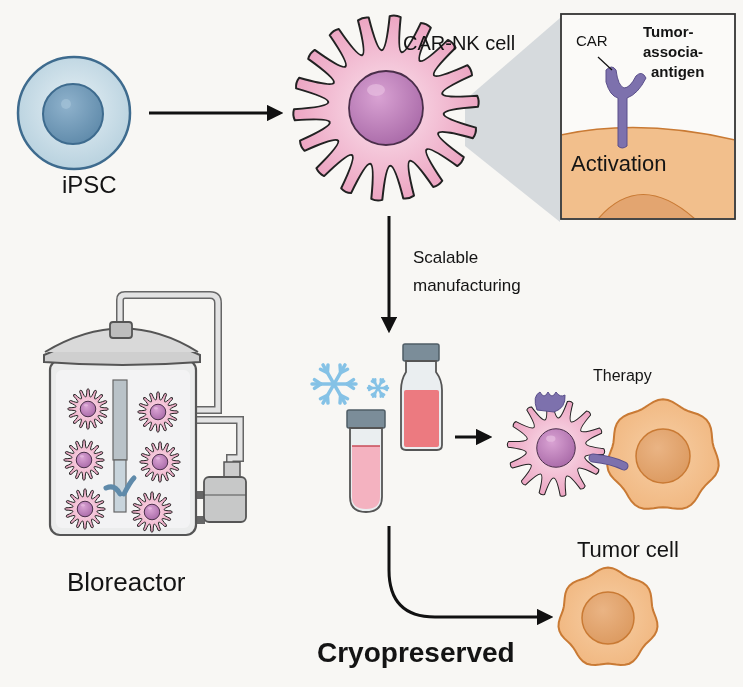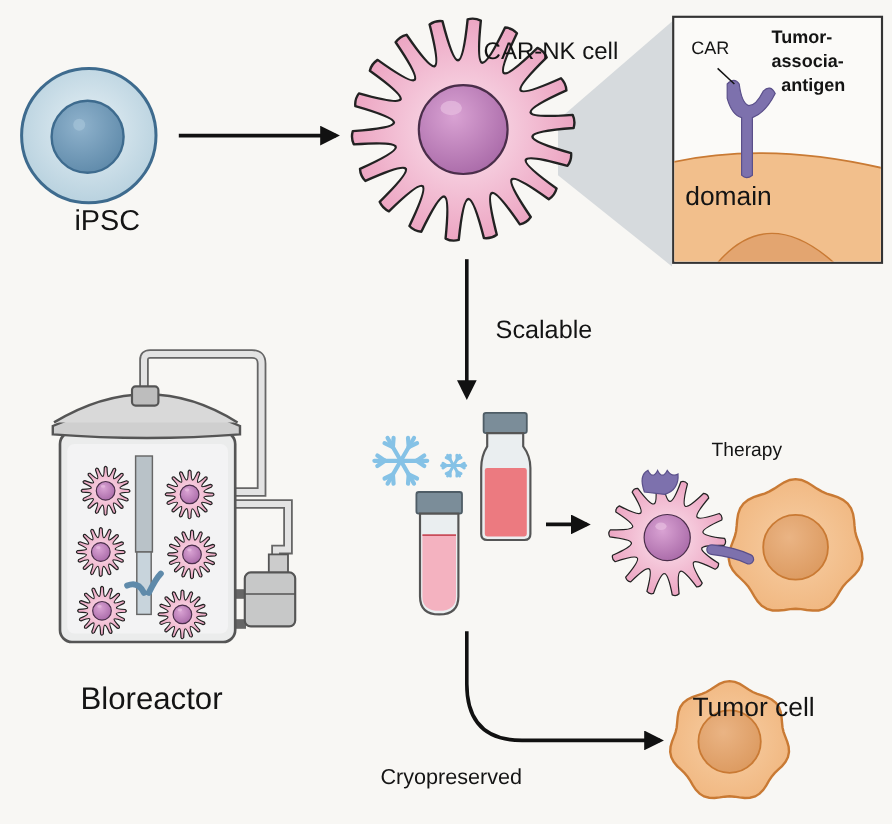--- a/index.html
+++ b/index.html
@@ -1,25 +1,25 @@
 <!DOCTYPE html>
 <html><head>
 <meta charset="utf-8">
 <style>
   html, body { margin: 0; padding: 0; }
   body { width: 743px; height: 687px; background: #f8f7f4; position: relative; overflow: hidden; font-family: "Liberation Sans", "DejaVu Sans", sans-serif; color: #111; }
   #canvas { position: absolute; left: 0; top: 0; }
   .lbl { position: absolute; white-space: nowrap; color: #141414; }
   .l-ipsc { left: 38px; top: 171px; font-size: 24px; margin-left: 24px; }
   .l-carnk { left: 403px; top: 16px; font-size: 20px; margin-top: 16px; }
-  .l-scal { left: 413px; top: 262px; font-size: 21px; line-height: 28px; }
+  .l-scal { left: 413px; top: 244px; font-size: 17px; line-height: 28px; }
   .l-bio { left: 67px; top: 567px; font-size: 26px; }
   .l-ther { left: 593px; top: 367px; font-size: 16px; }
-  .l-tumor { left: 577px; top: 537px; font-size: 22px; margin-top: 40px; }
-  .l-cryo { left: 317px; top: 637px; font-size: 18px; }
+  .l-tumor { left: 577px; top: 537px; font-size: 22px; }
+  .l-cryo { left: 317px; top: 637px; font-size: 28px; font-weight: bold; }
   .l-car { left: 576px; top: 32px; font-size: 15px; }
   .l-taa { left: 643px; top: 22px; font-size: 15px; line-height: 20px; font-weight: bold; }
   .l-act { left: 571px; top: 150px; font-size: 22px; line-height: 28px; }
 </style>
 </head>
 <body>
 
 <svg id="canvas" width="743" height="687" viewBox="0 0 743 687">
   <defs>
     <radialGradient id="gIpsc" cx="50%" cy="45%" r="55%">
@@ -223,26 +223,27 @@
   <g id="tumorSolo">
       <path d="M656.0,618.0 L657.2,622.3 L657.5,626.7 L656.6,631.0 L654.6,634.9 L651.7,638.4 L648.5,641.4 L645.5,644.3 L643.0,647.3 L640.7,650.7 L638.6,654.5 L636.1,658.2 L633.0,661.4 L629.3,663.7 L625.0,664.8 L620.6,665.0 L616.2,664.5 L612.0,663.9 L608.0,663.6 L604.0,663.9 L599.8,664.5 L595.4,665.0 L591.0,664.8 L586.7,663.7 L583.0,661.4 L579.9,658.2 L577.4,654.5 L575.3,650.7 L573.0,647.3 L570.5,644.3 L567.5,641.4 L564.3,638.4 L561.4,634.9 L559.4,631.0 L558.5,626.7 L558.8,622.3 L560.0,618.0 L561.6,613.9 L563.0,610.1 L563.9,606.2 L564.3,602.1 L564.7,597.8 L565.4,593.4 L566.9,589.2 L569.4,585.6 L572.9,582.9 L576.9,580.9 L581.1,579.5 L585.0,578.2 L588.7,576.7 L592.2,574.6 L595.7,572.2 L599.5,569.9 L603.6,568.2 L608.0,567.6 L612.4,568.2 L616.5,569.9 L620.3,572.2 L623.8,574.6 L627.3,576.7 L631.0,578.2 L634.9,579.5 L639.1,580.9 L643.1,582.9 L646.6,585.6 L649.1,589.2 L650.6,593.4 L651.3,597.8 L651.7,602.1 L652.1,606.2 L653.0,610.1 L654.4,613.9 L656.0,618.0 Z" fill="url(#gTum)" stroke="#c97a34" stroke-width="2"></path>
       <circle cx="608" cy="618" r="26" fill="url(#gTumN)" stroke="#c97a34" stroke-width="1.5"></circle>
     </g>
 </svg>
 
 <div class="lbl l-ipsc">iPSC</div>
 <div class="lbl l-carnk">CAR-NK cell</div>
 <div class="lbl l-scal">
   <div>Scalable</div>
+  <div>manufacturing</div>
 </div>
 <div class="lbl l-bio">Bloreactor</div>
 <div class="lbl l-ther">Therapy</div>
 <div class="lbl l-tumor">Tumor cell</div>
 <div class="lbl l-cryo">Cryopreserved</div>
 <div class="lbl l-car">CAR</div>
 <div class="lbl l-taa">
   <div>Tumor-</div>
   <div>associa-</div>
   <div style="padding-left:8px">antigen</div>
 </div>
 <div class="lbl l-act">
-  <div>domain</div>
+  <div>Activation</div>
 </div>
 
 </body></html>

